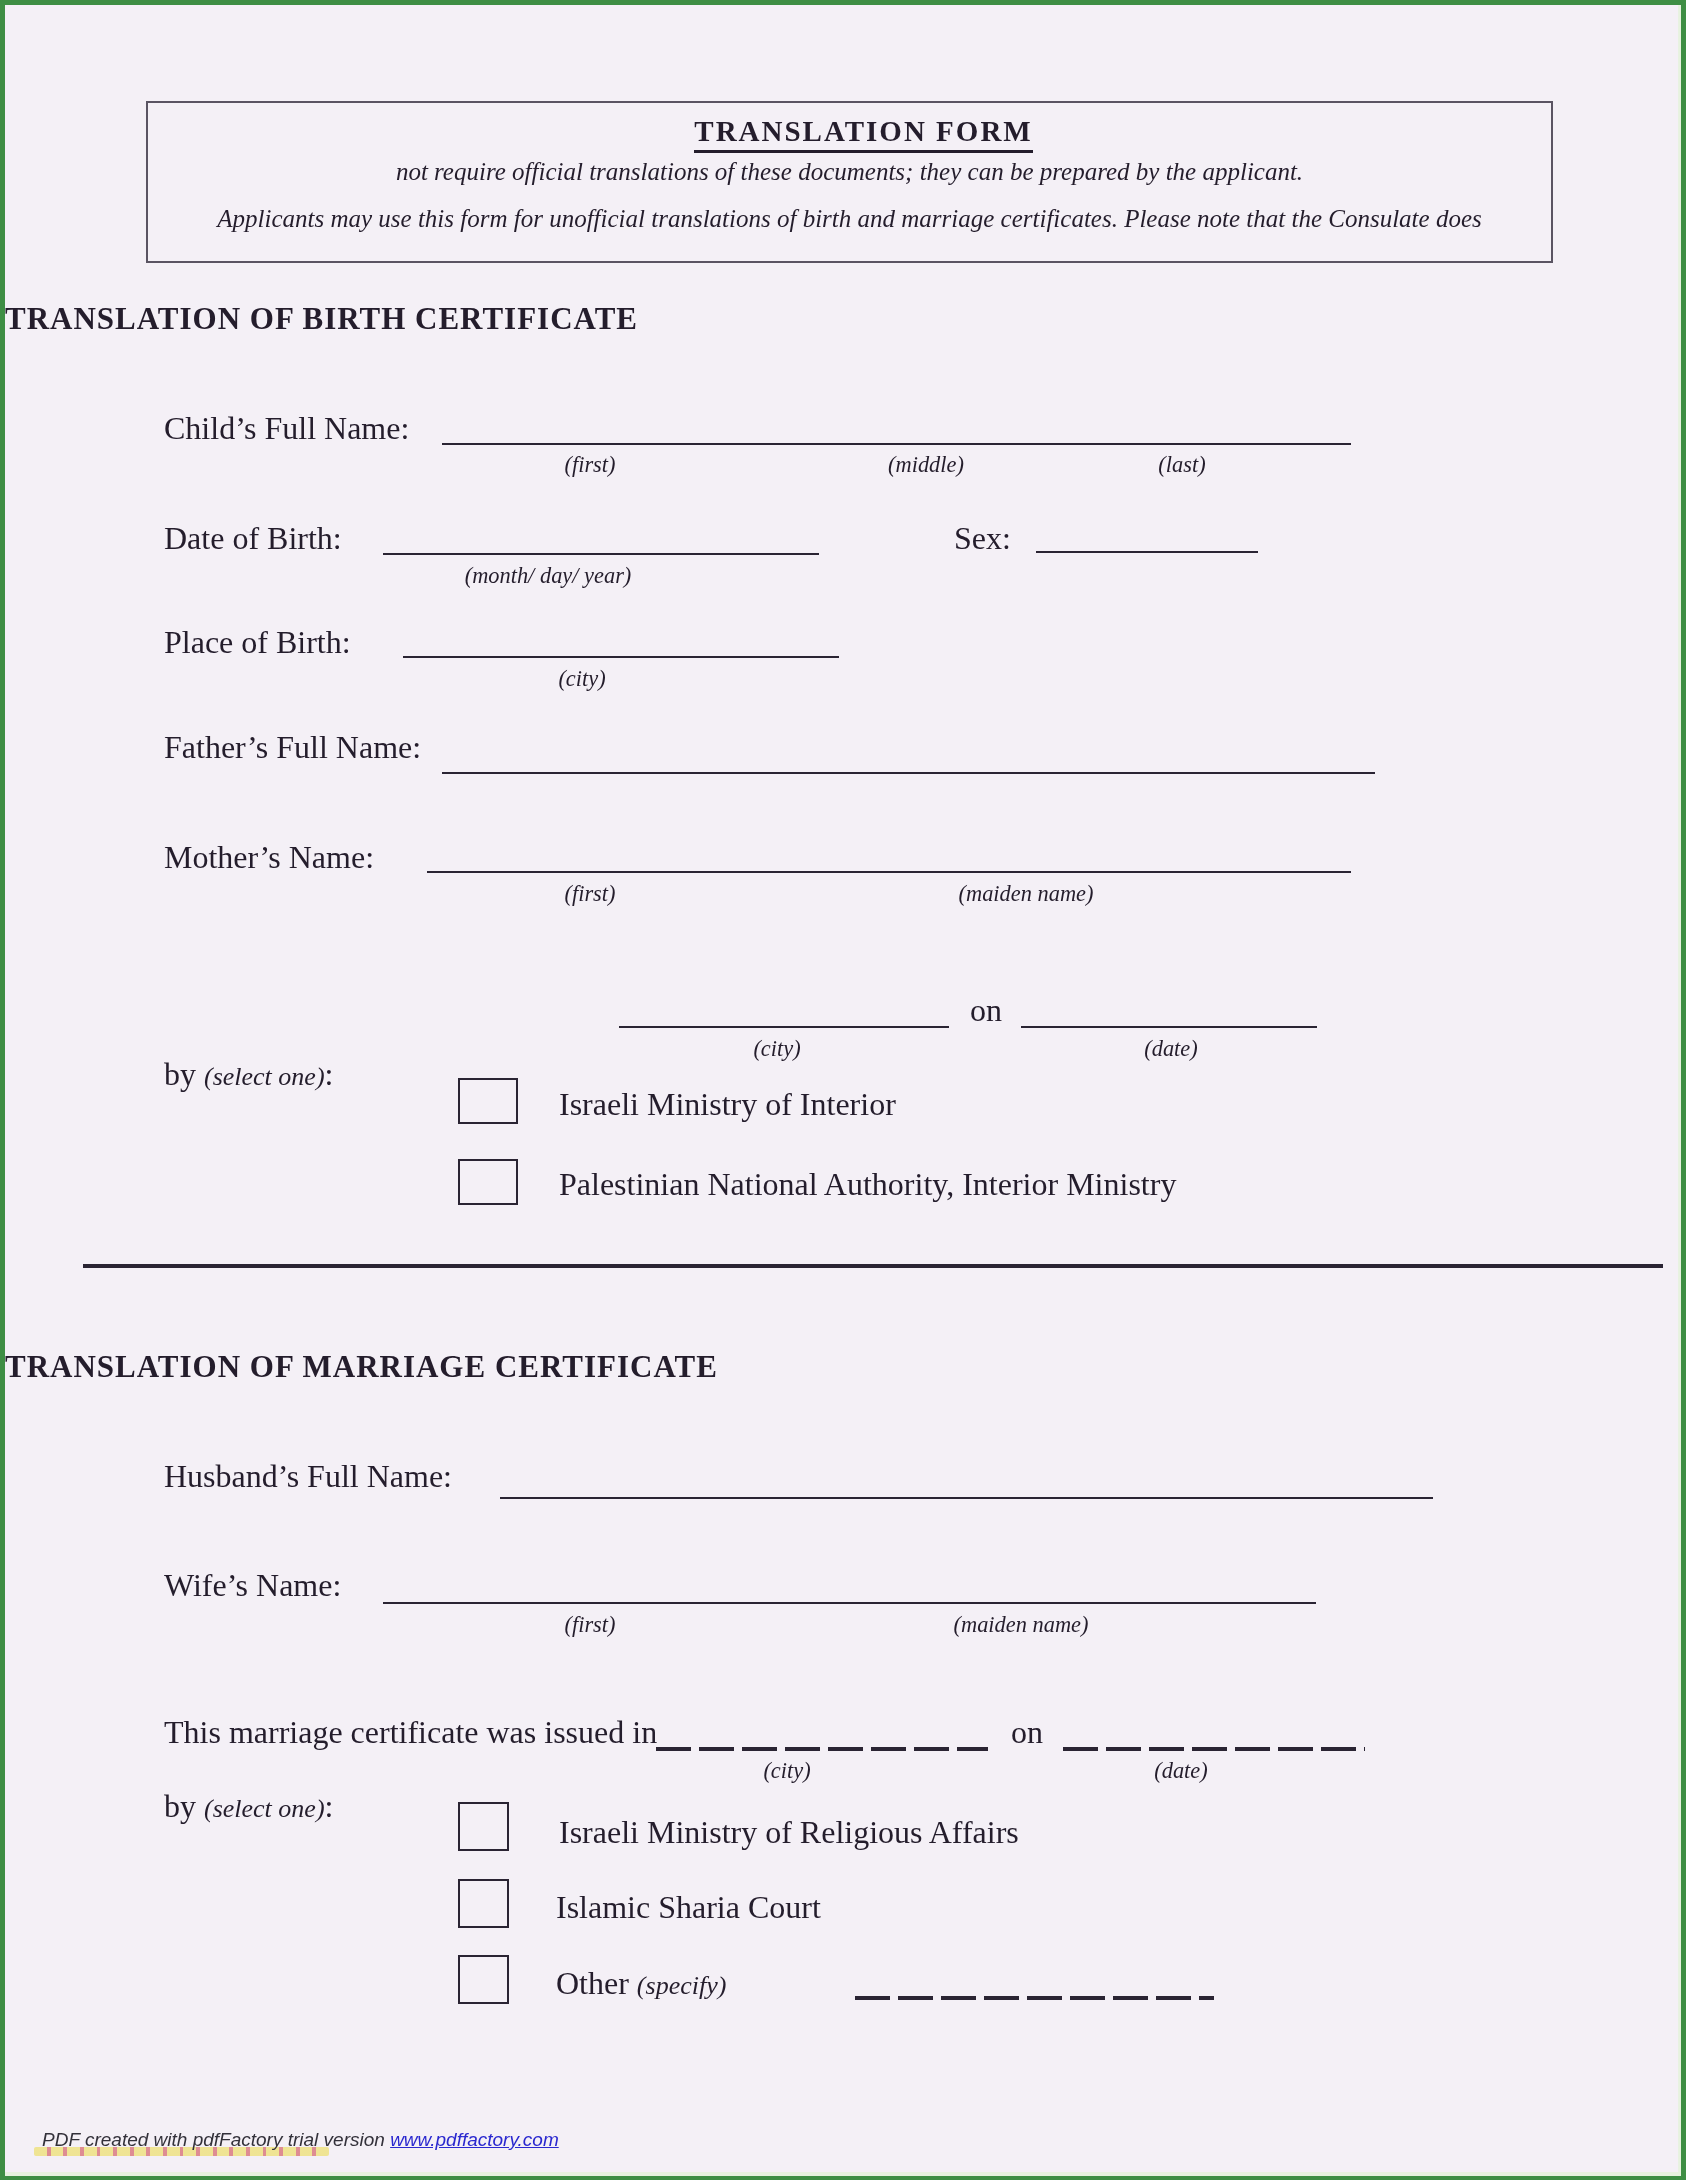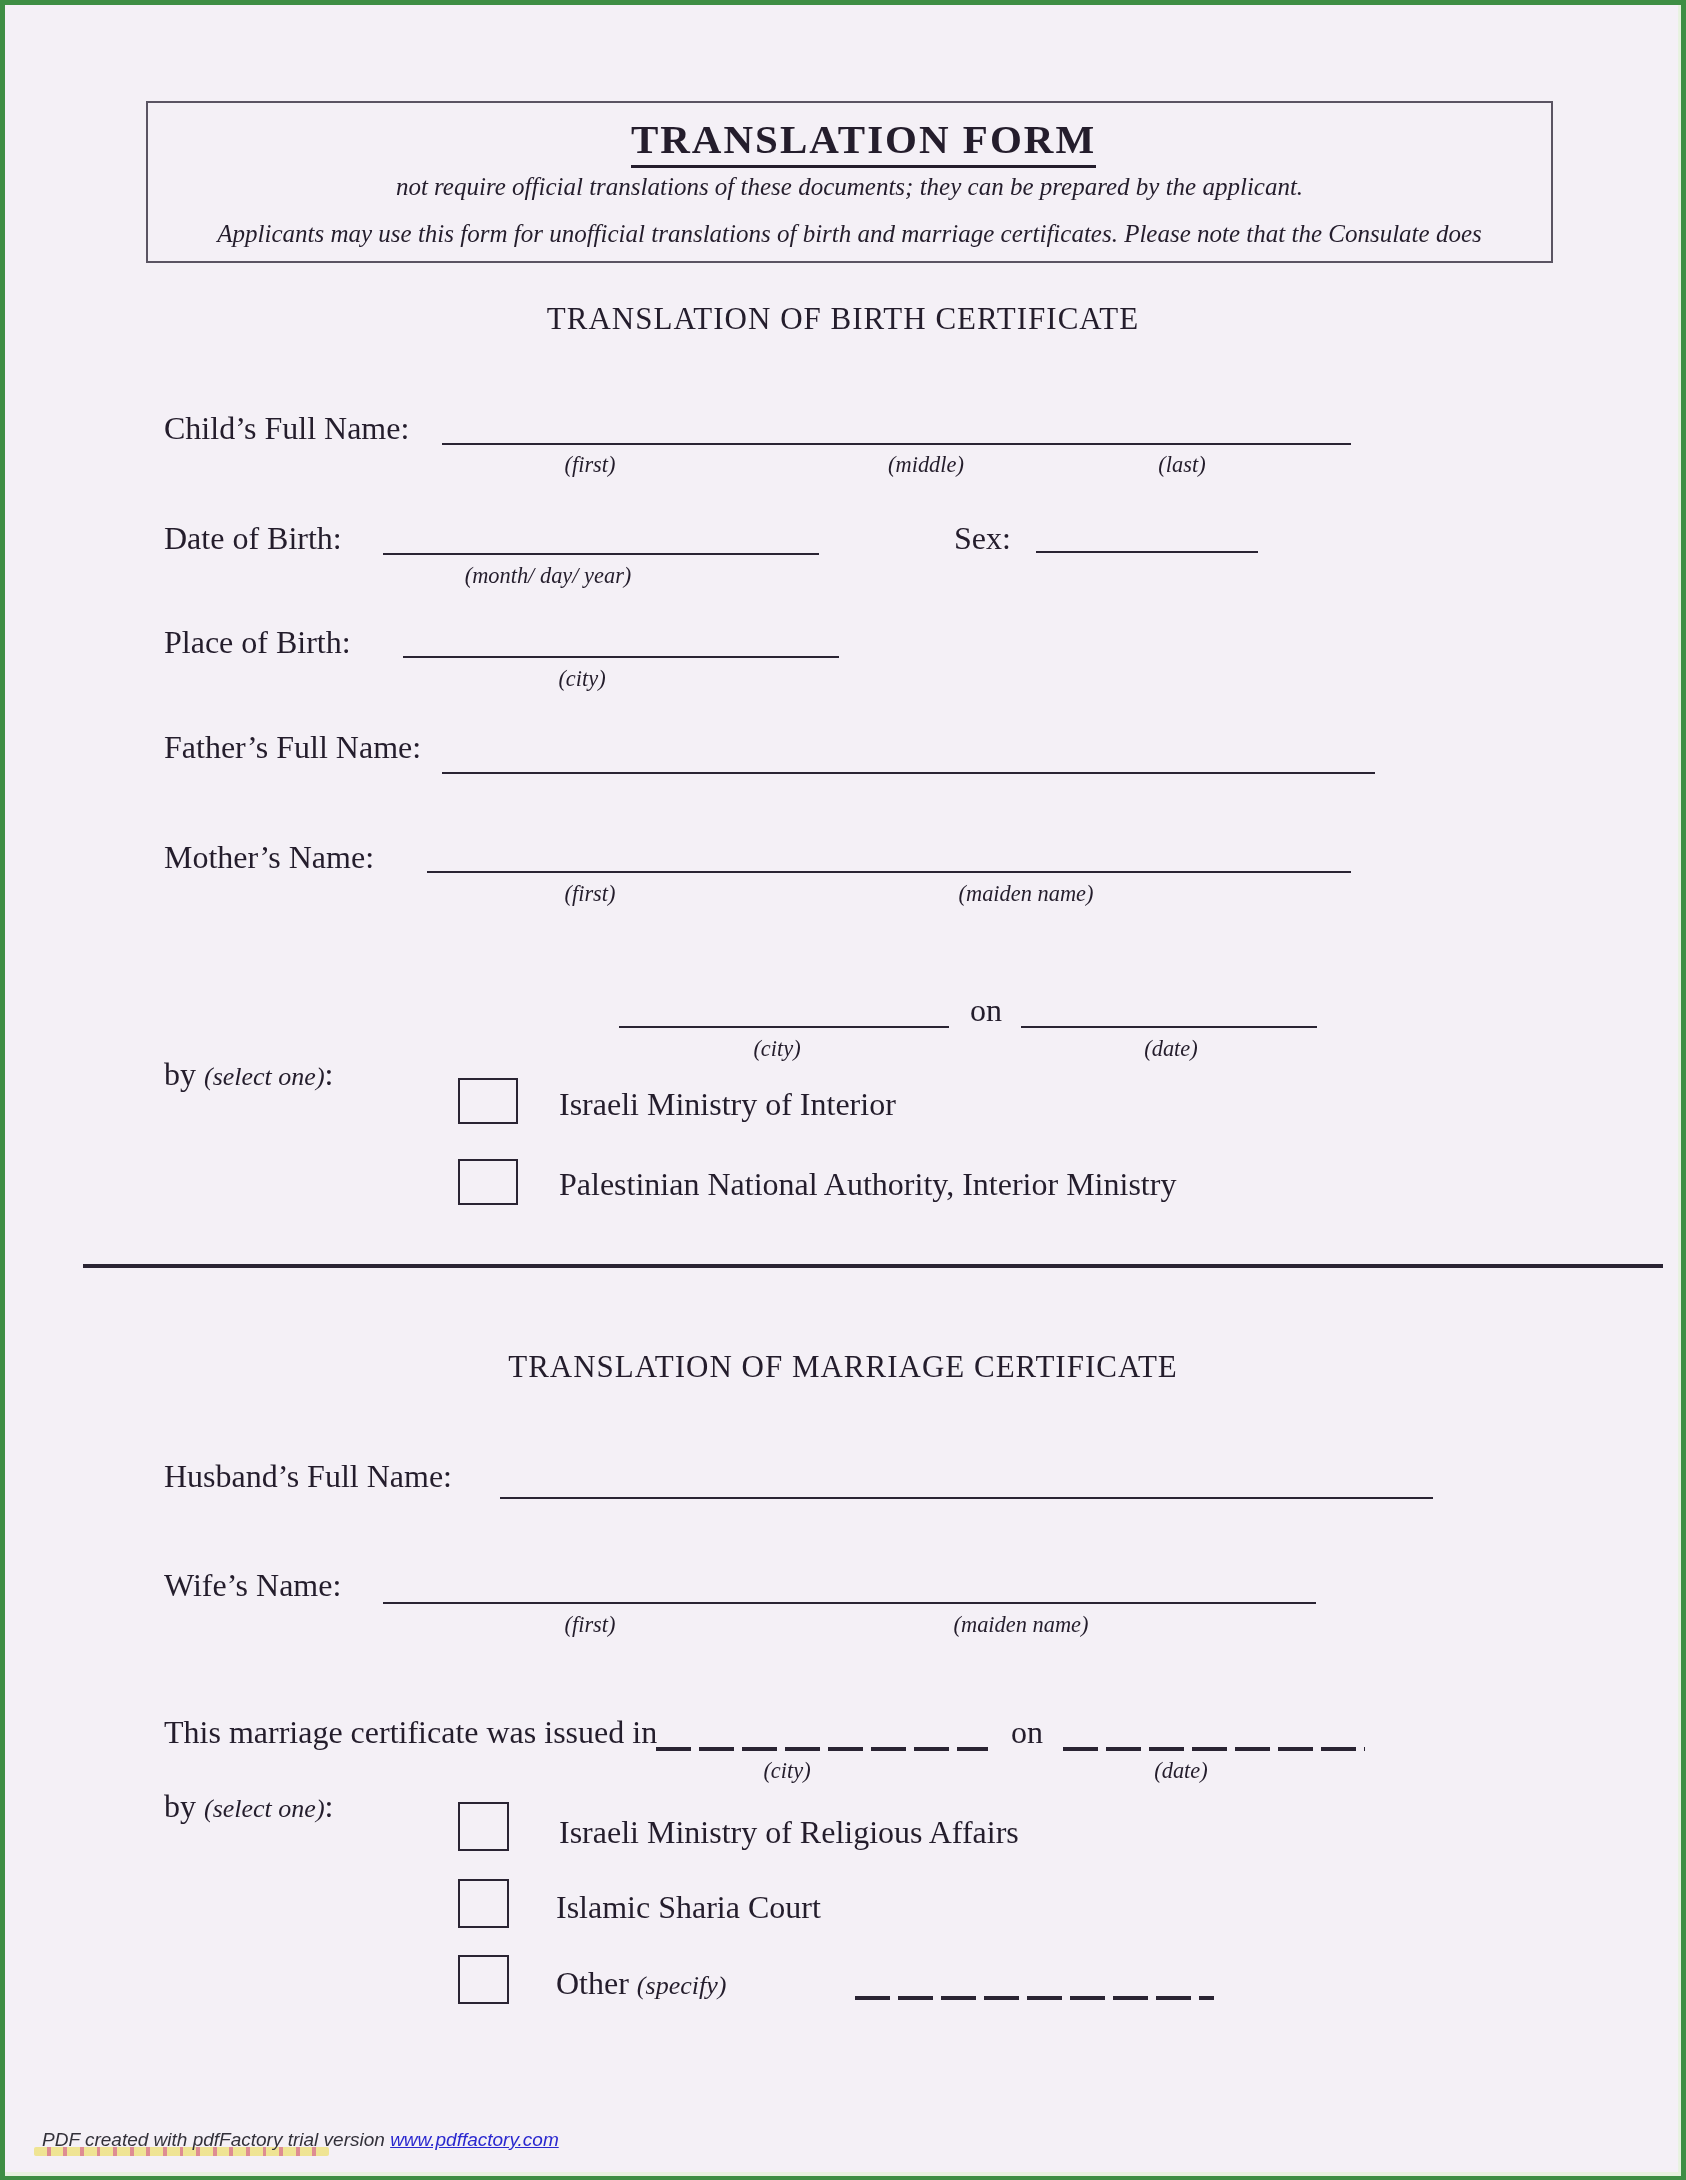--- a/index.html
+++ b/index.html
@@ -17,32 +17,32 @@
     overflow:hidden;
     font-family:"Liberation Serif","DejaVu Serif",serif;
     color:var(--ink);
   }
   .hbox{
     position:absolute;left:141px;top:96px;width:1407px;height:162px;
     border:2px solid #5a5462;box-sizing:border-box;text-align:center;
   }
   .ftitle{
     display:inline-block;margin-top:11.7px;
-    font-size:41px;font-weight:700;letter-spacing:2px;
+    font-size:29px;font-weight:700;letter-spacing:2px;
     border-bottom:3.9px solid var(--ink);padding-bottom:2px;
     white-space:nowrap;
     margin-left:28px;
   }
   .fsub{
     font-size:25px;font-style:italic;white-space:nowrap;line-height:1.5;
   }
   .fsub.l1{margin-top:9.8px;}
   .heading{
-    position:absolute;left:0;width:100%;text-align:center;
-    font-size:31px;font-weight:400;letter-spacing:1px;white-space:nowrap;
+    position:absolute;left:0;width:100%;text-align:left;
+    font-size:31px;font-weight:700;letter-spacing:1px;white-space:nowrap;
   }
   .lbl{position:absolute;font-size:32px;white-space:nowrap;text-align:center;}
   .it{font-style:italic;}
   .hint{
     position:absolute;font-size:22.4px;font-style:italic;
     transform:translateX(-50%);white-space:nowrap;
   }
   .blank{position:absolute;height:0;border-top:2.9px solid var(--line);}
   .blank.dashed{
     border-top:none;height:3.9px;

